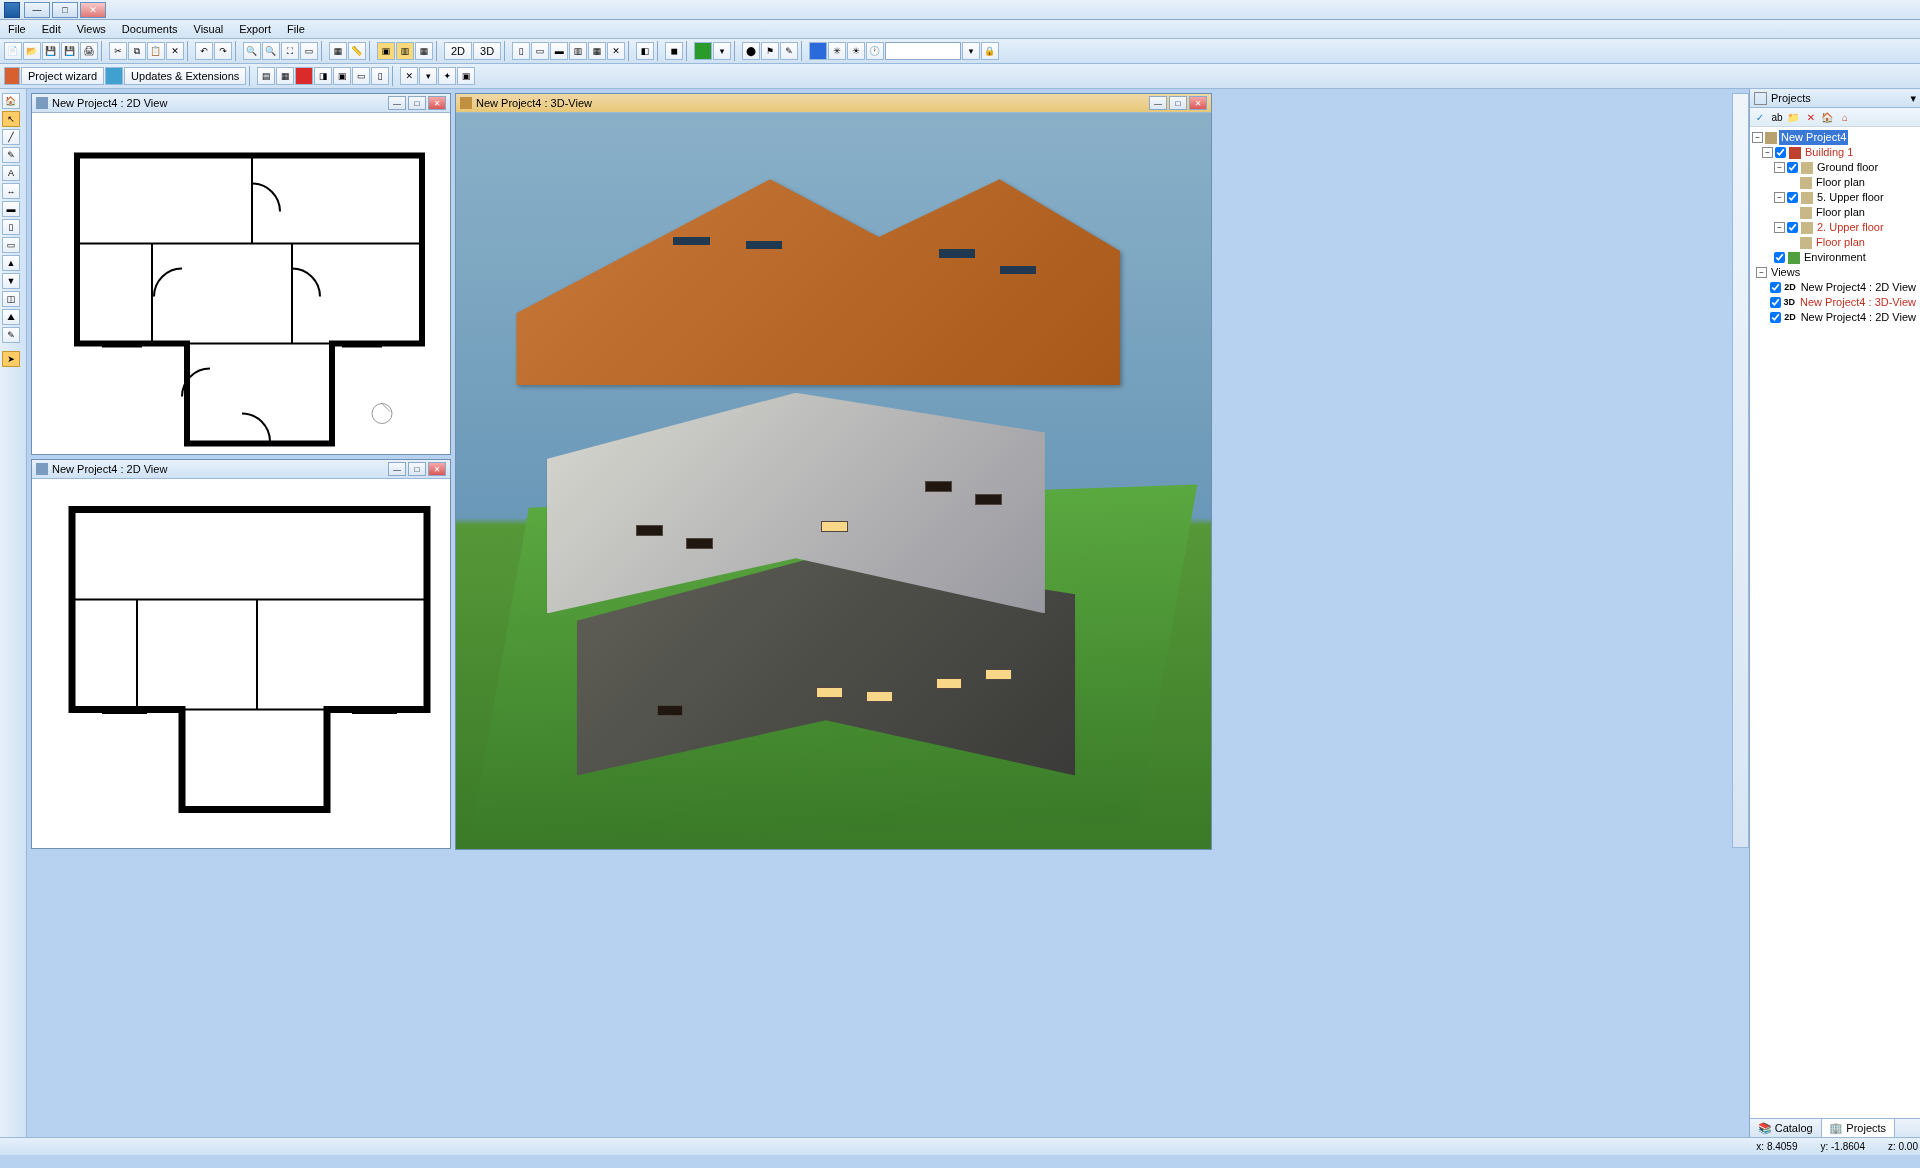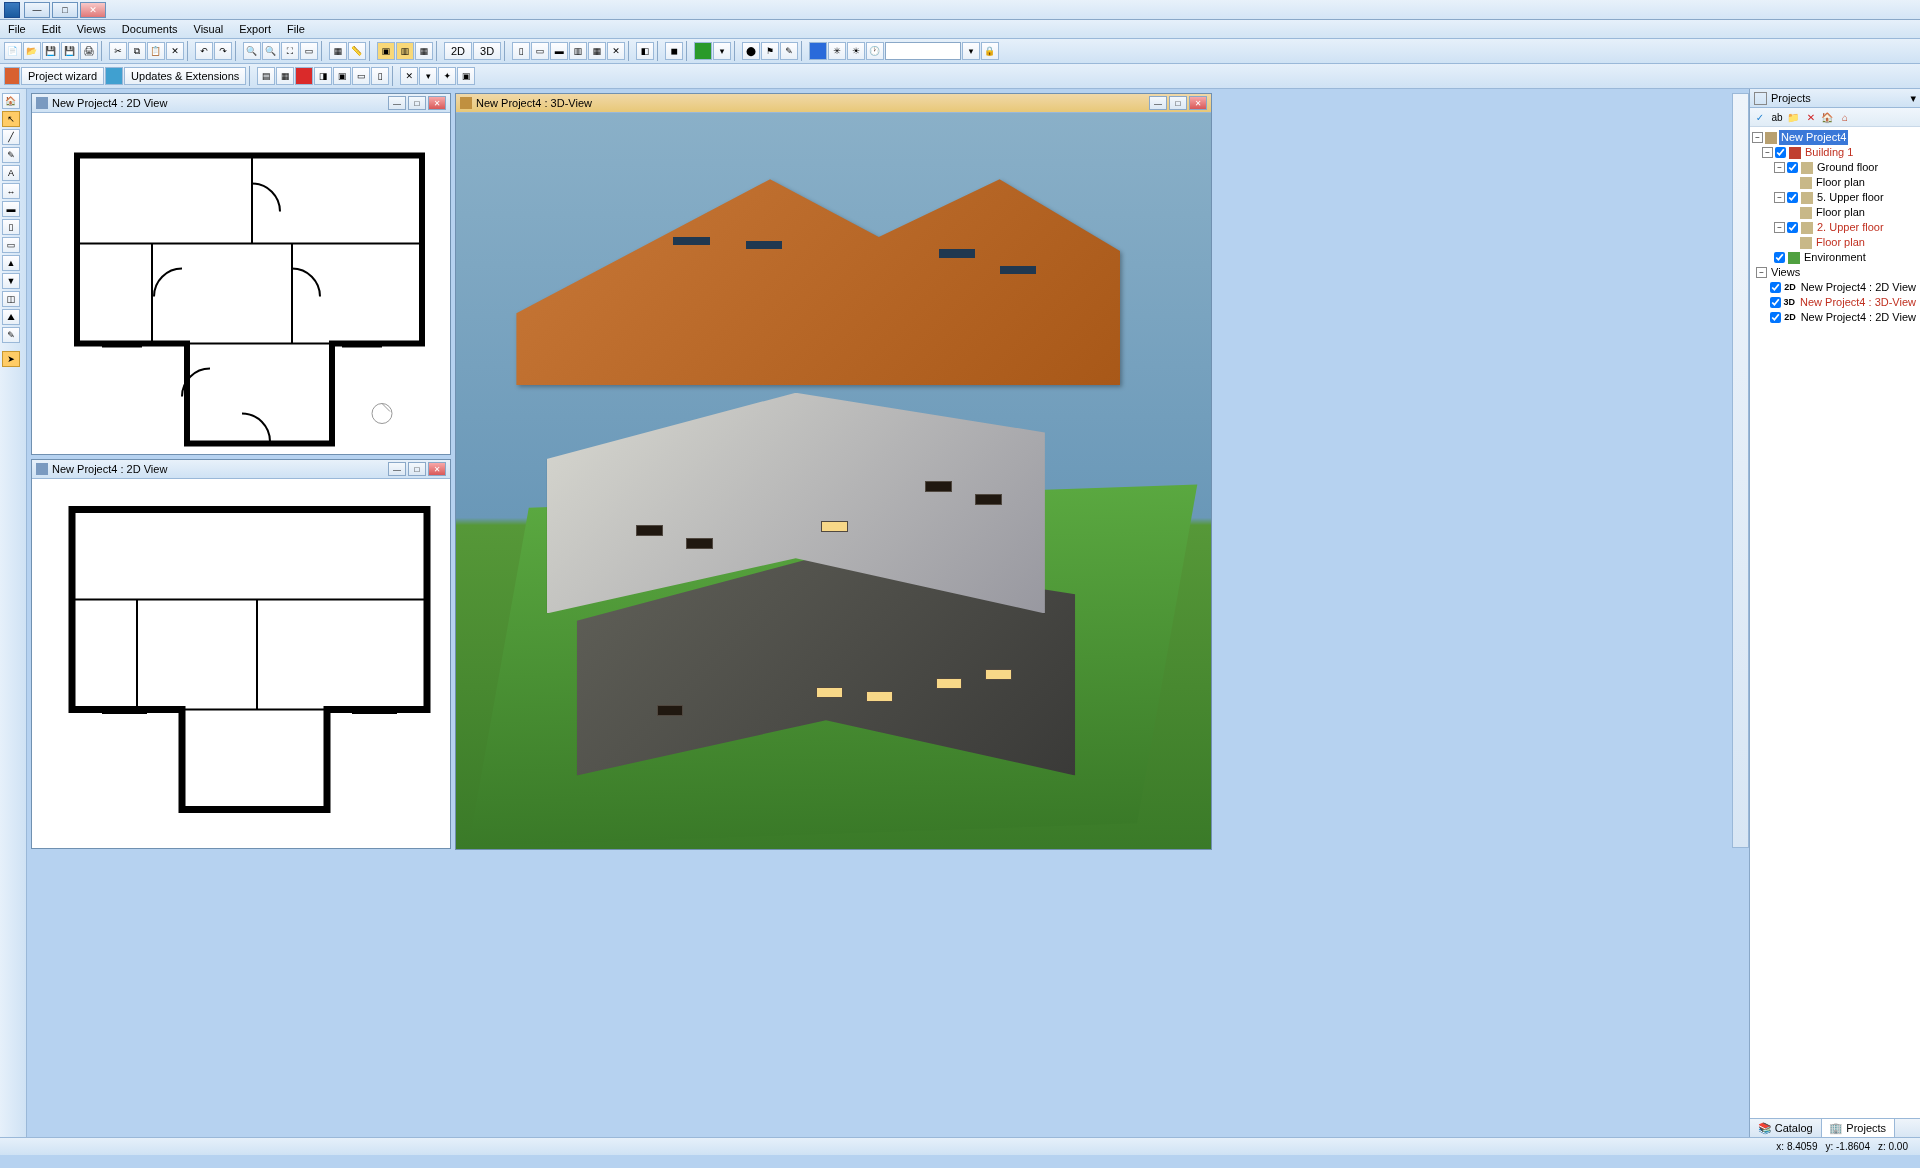--- a/index.html
+++ b/index.html
@@ -69,21 +69,21 @@
 .tree .ticon{width:12px;height:12px;margin-right:2px;background:#b8a070}
 .tree .ticon.h{background:#c04030}
 .tree .ticon.f{background:#c8b888}
 .tree .ticon.g{background:#50a040}
 .tree .badge{font-weight:bold;margin-right:3px;font-size:9px}
 
 .bottom-tabs{position:absolute;bottom:0;left:0;right:0;height:18px;background:linear-gradient(#eef4fa,#d8e6f4);display:flex;border-top:1px solid #9ab8d8}
 .bottom-tabs .bt{padding:2px 8px;border-right:1px solid #9ab8d8;display:flex;align-items:center;gap:3px;cursor:pointer;font-size:11px}
 .bottom-tabs .bt.sel{background:#fff}
 
-.statusbar{height:17px;background:linear-gradient(#e6f0fa,#cfe2f4);border-top:1px solid #9ab8d8;display:flex;justify-content:flex-end;align-items:center;padding:0 12px;font-size:10px;gap:8px}
+.statusbar{height:17px;background:linear-gradient(#e6f0fa,#cfe2f4);border-top:1px solid #9ab8d8;display:flex;justify-content:flex-end;align-items:center;padding:0 2px;font-size:10px;gap:23px}
 </style>
 </head>
 <body>
 
 <div class="titlebar">
   <div class="logo"></div>
   <div class="wbtns">
     <div class="wbtn">—</div>
     <div class="wbtn">□</div>
     <div class="wbtn close">✕</div>

